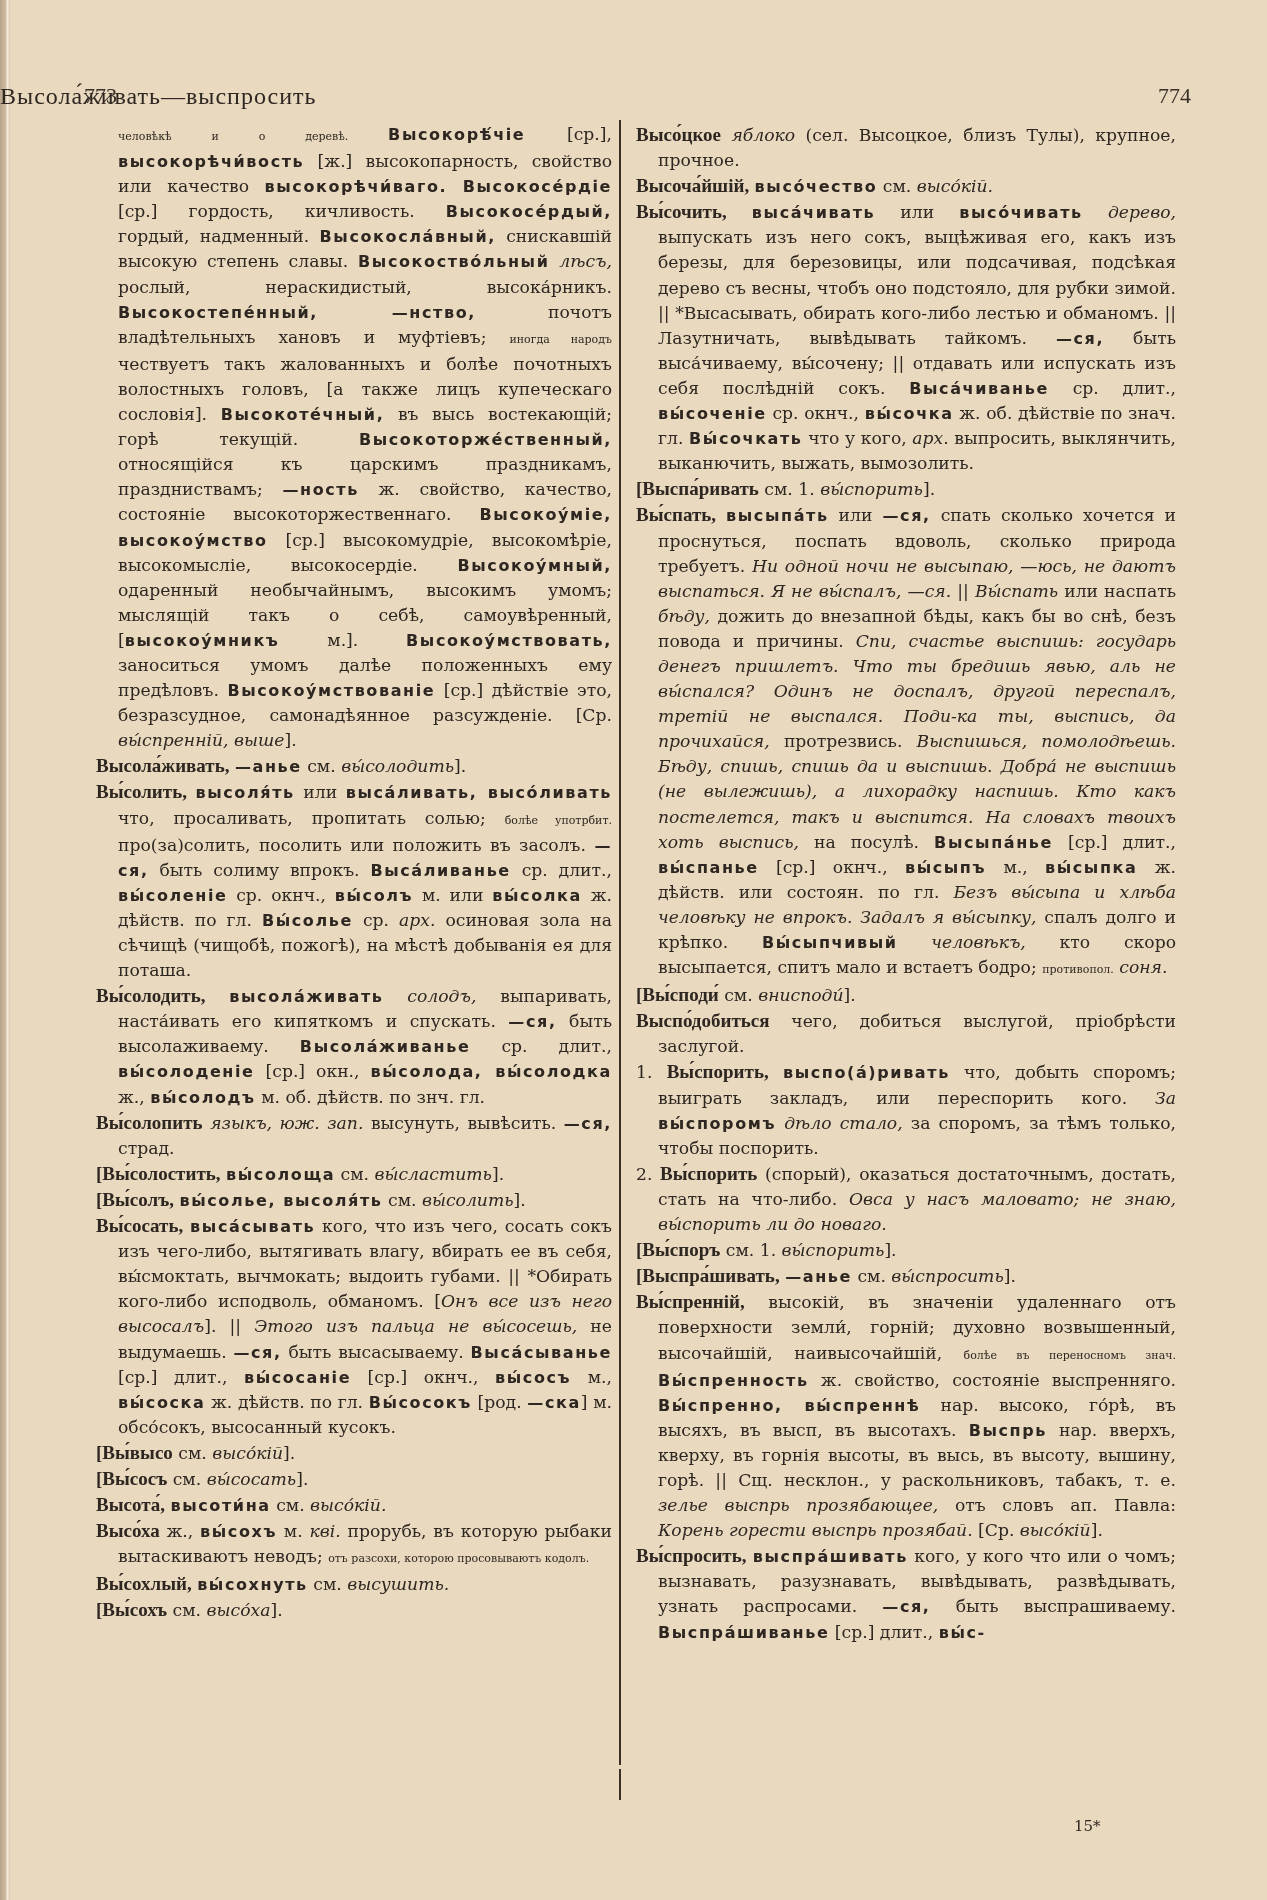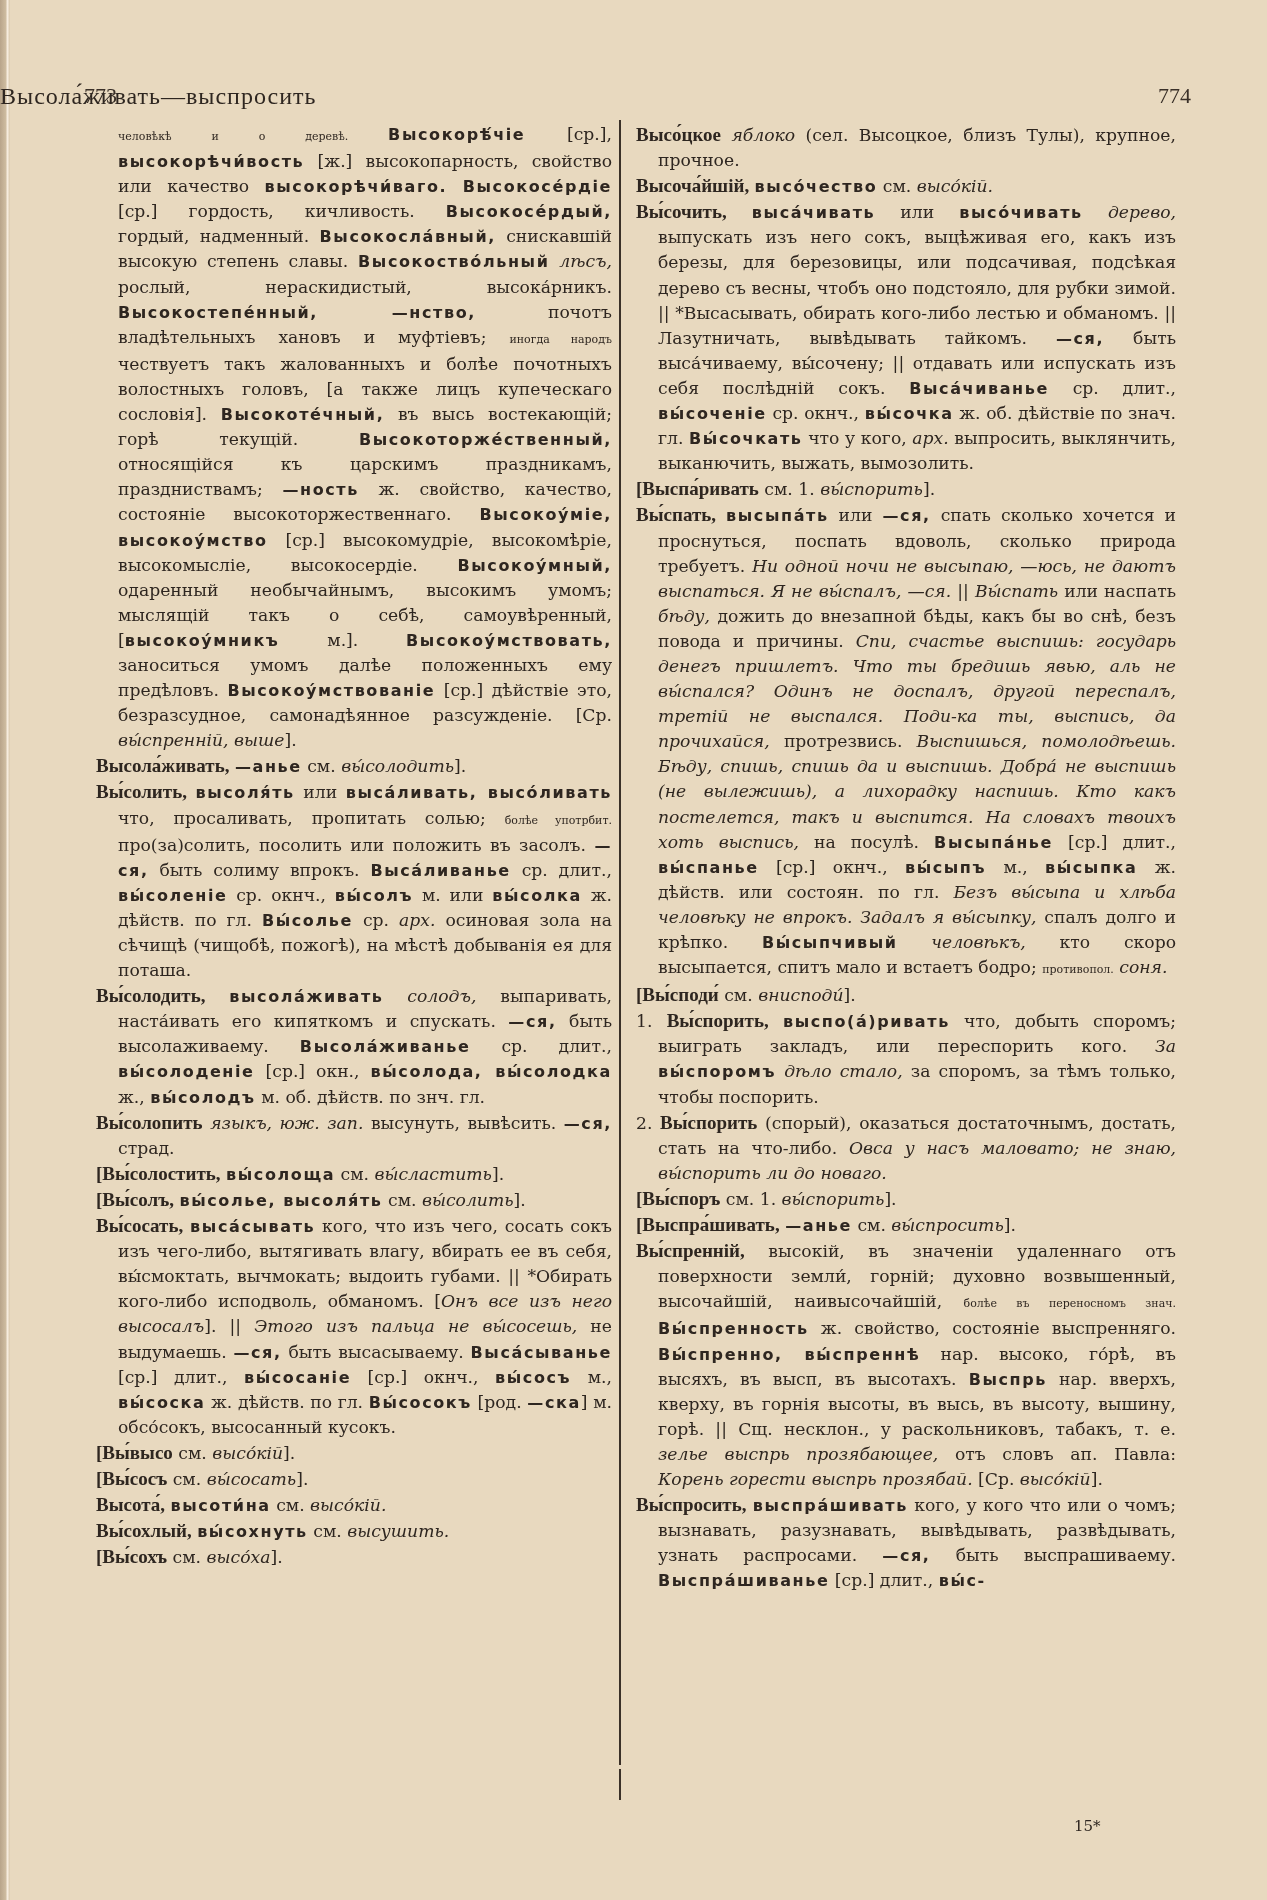--- a/index.html
+++ b/index.html
@@ -47,32 +47,34 @@
     <p class="entry"><span class="lead">Высола́живать,</span><span> </span><span class="hw">—анье</span><span> см. </span><span class="it">вы́солодить</span><span>].</span></p>
     <p class="entry"><span class="lead">Вы́солить,</span><span> </span><span class="hw">высоля́ть</span><span> или </span><span class="hw">выса́ливать, высо́ливать</span><span> что, просаливать, пропитать солью; </span><span class="sm">болѣе употрбит.</span><span> про(за)солить, посолить или положить въ засолъ. </span><span class="hw">—ся,</span><span> быть солиму впрокъ. </span><span class="hw">Выса́ливанье</span><span> ср. длит., </span><span class="hw">вы́соленіе</span><span> ср. окнч., </span><span class="hw">вы́солъ</span><span> м. или </span><span class="hw">вы́солка</span><span> ж. дѣйств. по гл. </span><span class="hw">Вы́солье</span><span> ср. </span><span class="it">арх.</span><span> осиновая зола на сѣчищѣ (чищобѣ, пожогѣ), на мѣстѣ добыванія ея для поташа.</span></p>
     <p class="entry"><span class="lead">Вы́солодить,</span><span> </span><span class="hw">высола́живать</span><span> </span><span class="it">солодъ,</span><span> выпаривать, наста́ивать его кипяткомъ и спускать. </span><span class="hw">—ся,</span><span> быть высолаживаему. </span><span class="hw">Высола́живанье</span><span> ср. длит., </span><span class="hw">вы́солоденіе</span><span> [ср.] окн., </span><span class="hw">вы́солода, вы́солодка</span><span> ж., </span><span class="hw">вы́солодъ</span><span> м. об. дѣйств. по знч. гл.</span></p>
     <p class="entry"><span class="lead">Вы́солопить</span><span> </span><span class="it">языкъ,</span><span> </span><span class="it">юж. зап.</span><span> высунуть, вывѣсить. </span><span class="hw">—ся,</span><span> страд.</span></p>
     <p class="entry"><span class="lead">[Вы́солостить,</span><span> </span><span class="hw">вы́солоща</span><span> см. </span><span class="it">вы́сластить</span><span>].</span></p>
     <p class="entry"><span class="lead">[Вы́солъ,</span><span> </span><span class="hw">вы́солье, высоля́ть</span><span> см. </span><span class="it">вы́солить</span><span>].</span></p>
     <p class="entry"><span class="lead">Вы́сосать,</span><span> </span><span class="hw">выса́сывать</span><span> кого, что изъ чего, сосать сокъ изъ чего-либо, вытягивать влагу, вбирать ее въ себя, вы́смоктать, вычмокать; выдоить губами. || *Обирать кого-либо исподволь, обманомъ. [</span><span class="it">Онъ все изъ него высосалъ</span><span>]. || </span><span class="it">Этого изъ пальца не вы́сосешь,</span><span> не выдумаешь. </span><span class="hw">—ся,</span><span> быть высасываему. </span><span class="hw">Выса́сыванье</span><span> [ср.] длит., </span><span class="hw">вы́сосаніе</span><span> [ср.] окнч., </span><span class="hw">вы́сосъ</span><span> м., </span><span class="hw">вы́соска</span><span> ж. дѣйств. по гл. </span><span class="hw">Вы́сосокъ</span><span> [род. </span><span class="hw">—ска</span><span>] м. обсо́сокъ, высосанный кусокъ.</span></p>
     <p class="entry"><span class="lead">[Вы́высо</span><span> см. </span><span class="it">высо́кій</span><span>].</span></p>
     <p class="entry"><span class="lead">[Вы́сосъ</span><span> см. </span><span class="it">вы́сосать</span><span>].</span></p>
     <p class="entry"><span class="lead">Высота́,</span><span> </span><span class="hw">высоти́на</span><span> см. </span><span class="it">высо́кій.</span></p>
+    <p class="entry"><span class="lead">Высо́ха</span><span> ж., </span><span class="hw">вы́сохъ</span><span> м. </span><span class="it">кві.</span><span> прорубь, въ которую рыбаки вытаскиваютъ неводъ; </span><span class="sm">отъ разсохи, которою просовываютъ кодолъ.</span></p>
     <p class="entry"><span class="lead">Вы́сохлый,</span><span> </span><span class="hw">вы́сохнуть</span><span> см. </span><span class="it">высушить.</span></p>
     <p class="entry"><span class="lead">[Вы́сохъ</span><span> см. </span><span class="it">высо́ха</span><span>].</span></p>
   </div>
 <div class="rule"></div>
 <div class="rule-gap"></div>
 <div class="column col-right" id="col-right">
     <p class="entry"><span class="lead">Высо́цкое</span><span> </span><span class="it">яблоко</span><span> (сел. Высоцкое, близъ Тулы), крупное, прочное.</span></p>
     <p class="entry"><span class="lead">Высоча́йшій,</span><span> </span><span class="hw">высо́чество</span><span> см. </span><span class="it">высо́кій.</span></p>
     <p class="entry"><span class="lead">Вы́сочить,</span><span> </span><span class="hw">выса́чивать</span><span> или </span><span class="hw">высо́чивать</span><span> </span><span class="it">дерево,</span><span> выпускать изъ него сокъ, выцѣживая его, какъ изъ березы, для березовицы, или подсачивая, подсѣкая дерево съ весны, чтобъ оно подстояло, для рубки зимой. || *Высасывать, обирать кого-либо лестью и обманомъ. || Лазутничать, вывѣдывать тайкомъ. </span><span class="hw">—ся,</span><span> быть выса́чиваему, вы́сочену; || отдавать или испускать изъ себя послѣдній сокъ. </span><span class="hw">Выса́чиванье</span><span> ср. длит., </span><span class="hw">вы́сочeніе</span><span> ср. окнч., </span><span class="hw">вы́сочка</span><span> ж. об. дѣйствіе по знач. гл. </span><span class="hw">Вы́сочкать</span><span> что у кого, </span><span class="it">арх.</span><span> выпросить, выклянчить, выканючить, выжать, вымозолить.</span></p>
     <p class="entry"><span class="lead">[Выспа́ривать</span><span> см. 1. </span><span class="it">вы́спорить</span><span>].</span></p>
     <p class="entry"><span class="lead">Вы́спать,</span><span> </span><span class="hw">высыпа́ть</span><span> или </span><span class="hw">—ся,</span><span> спать сколько хочется и проснуться, поспать вдоволь, сколько природа требуетъ. </span><span class="it">Ни одной ночи не высыпаю, —юсь, не даютъ выспаться. Я не вы́спалъ, —ся.</span><span> || </span><span class="it">Вы́спать</span><span> или наспать </span><span class="it">бѣду,</span><span> дожить до внезапной бѣды, какъ бы во снѣ, безъ повода и причины. </span><span class="it">Спи, счастье выспишь: государь денегъ пришлетъ. Что ты бредишь явью, аль не вы́спался? Одинъ не доспалъ, другой переспалъ, третій не выспался. Поди-ка ты, выспись, да прочихайся,</span><span> протрезвись. </span><span class="it">Выспишься, помолодѣешь. Бѣду, спишь, спишь да и выспишь. Добра́ не выспишь (не вылежишь), а лихорадку наспишь. Кто какъ постелется, такъ и выспится. На словахъ твоихъ хоть выспись,</span><span> на посулѣ. </span><span class="hw">Высыпа́нье</span><span> [ср.] длит., </span><span class="hw">вы́спанье</span><span> [ср.] окнч., </span><span class="hw">вы́сыпъ</span><span> м., </span><span class="hw">вы́сыпка</span><span> ж. дѣйств. или состоян. по гл. </span><span class="it">Безъ вы́сыпа и хлѣба человѣку не впрокъ. Задалъ я вы́сыпку,</span><span> спалъ долго и крѣпко. </span><span class="hw">Вы́сыпчивый</span><span> </span><span class="it">человѣкъ,</span><span> кто скоро высыпается, спитъ мало и встаетъ бодро; </span><span class="sm">противопол.</span><span> </span><span class="it">соня.</span></p>
     <p class="entry"><span class="lead">[Вы́споди́</span><span> см. </span><span class="it">внисподи́</span><span>].</span></p>
+    <p class="entry"><span class="lead">Выспо́добиться</span><span> чего, добиться выслугой, пріобрѣсти заслугой.</span></p>
     <p class="entry"><span>1. </span><span class="lead">Вы́спорить,</span><span> </span><span class="hw">выспо(а́)ривать</span><span> что, добыть споромъ; выиграть закладъ, или переспорить кого. </span><span class="it">За </span><span class="hw">вы́споромъ</span><span> </span><span class="it">дѣло стало,</span><span> за споромъ, за тѣмъ только, чтобы поспорить.</span></p>
     <p class="entry"><span>2. </span><span class="lead">Вы́спорить</span><span> (спорый), оказаться достаточнымъ, достать, стать на что-либо. </span><span class="it">Овса у насъ маловато; не знаю, вы́спорить ли до новаго.</span></p>
     <p class="entry"><span class="lead">[Вы́споръ</span><span> см. 1. </span><span class="it">вы́спорить</span><span>].</span></p>
     <p class="entry"><span class="lead">[Выспра́шивать,</span><span> </span><span class="hw">—анье</span><span> см. </span><span class="it">вы́спросить</span><span>].</span></p>
     <p class="entry"><span class="lead">Вы́спренній,</span><span> высокій, въ значеніи удаленнаго отъ поверхности земли́, горній; духовно возвышенный, высочайшій, наивысочайшій, </span><span class="sm">болѣе въ переносномъ знач.</span><span> </span><span class="hw">Вы́спренность</span><span> ж. свойство, состояніе выспренняго. </span><span class="hw">Вы́спренно, вы́спреннѣ</span><span> нар. высоко, го́рѣ, въ высяхъ, въ высп, въ высотахъ. </span><span class="hw">Выспрь</span><span> нар. вверхъ, кверху, въ горнія высоты, въ высь, въ высоту, вышину, горѣ. || Сщ. несклон., у раскольниковъ, табакъ, т. е. </span><span class="it">зелье выспрь прозябающее,</span><span> отъ словъ ап. Павла: </span><span class="it">Корень горести выспрь прозябай.</span><span> [Ср. </span><span class="it">высо́кій</span><span>].</span></p>
     <p class="entry"><span class="lead">Вы́спросить,</span><span> </span><span class="hw">выспра́шивать</span><span> кого, у кого что или о чомъ; вызнавать, разузнавать, вывѣдывать, развѣдывать, узнать распросами. </span><span class="hw">—ся,</span><span> быть выспрашиваему. </span><span class="hw">Выспра́шиванье</span><span> [ср.] длит., </span><span class="hw">вы́с-</span></p>
   </div>
 
 <div class="sig">15*</div>
 

